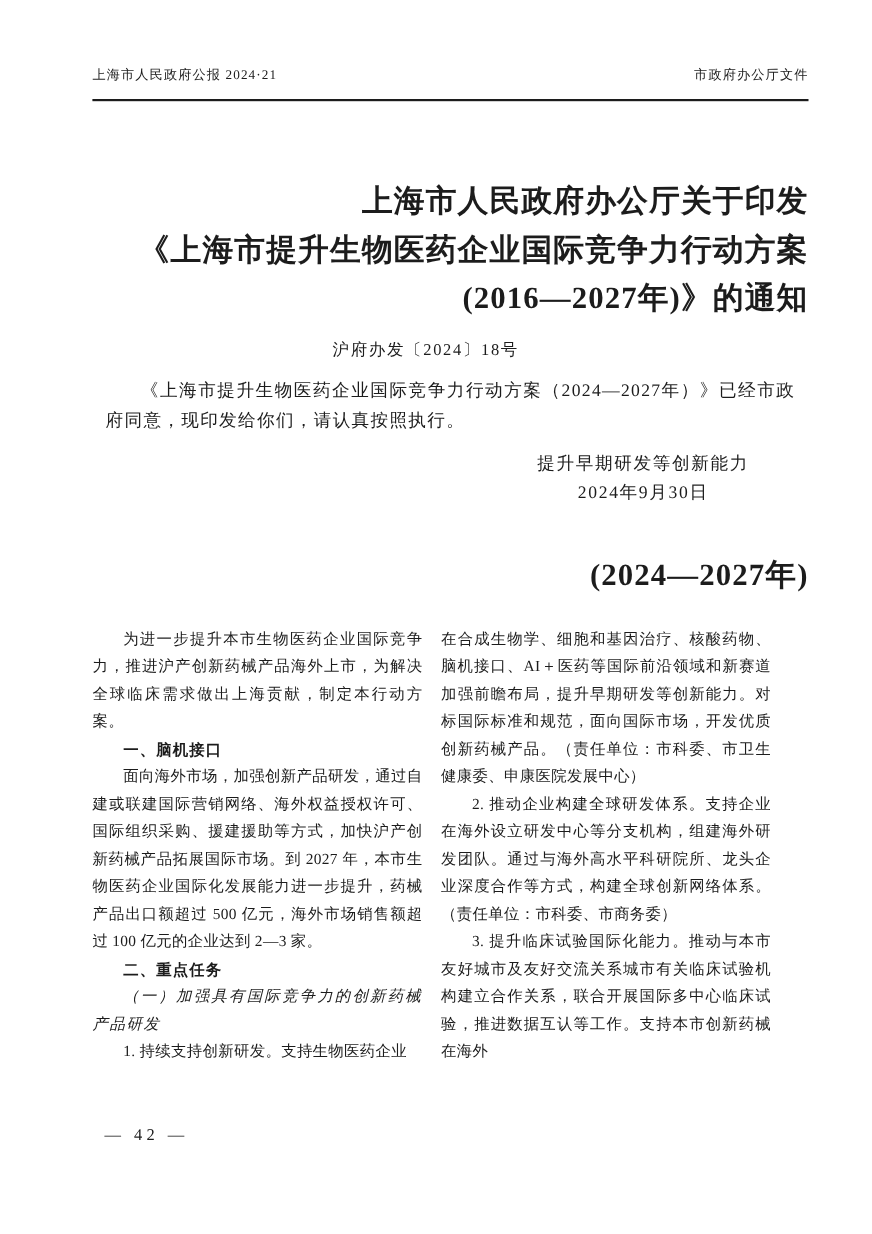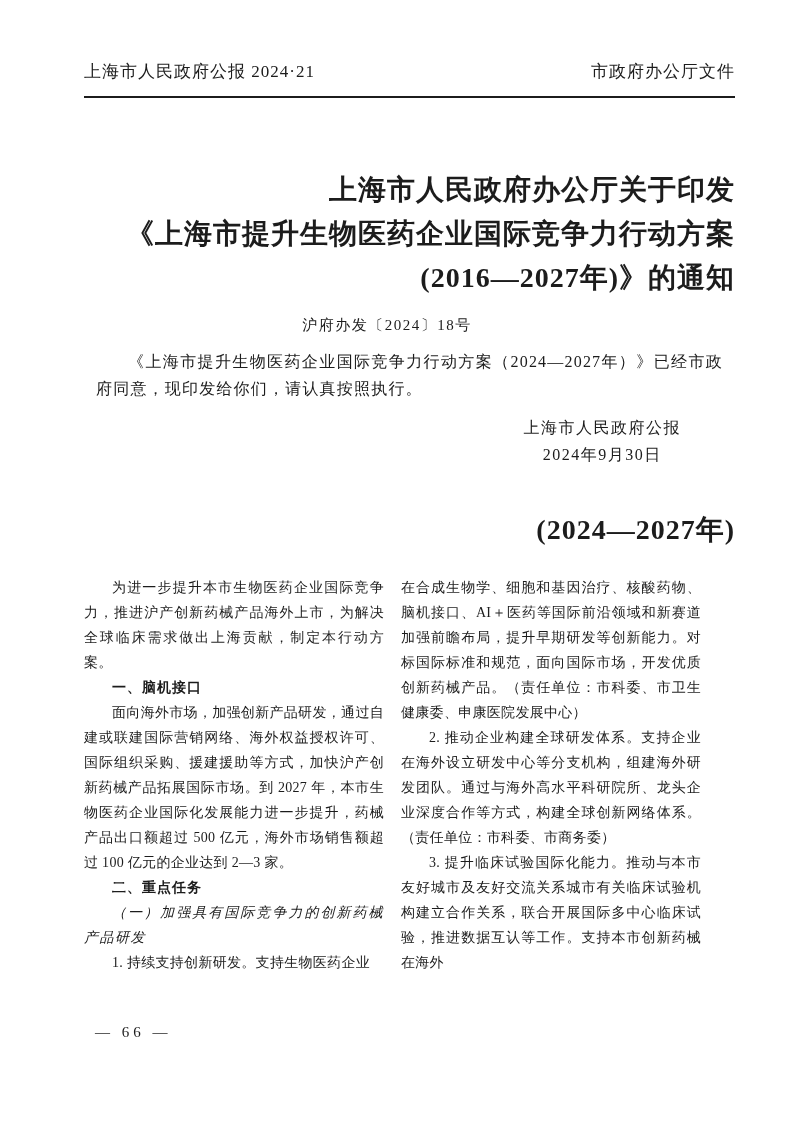--- a/index.html
+++ b/index.html
@@ -16,21 +16,21 @@
     color: #1c1c1c;
   }
   .page {
     padding: 60px 58px 0 84px;
   }
   
   .header {
     display: flex;
     justify-content: space-between;
     align-items: flex-end;
-    font-size: 17px;
+    font-size: 12px;
     letter-spacing: 1px;
     padding-bottom: 13px;
     border-bottom: 2px solid #1c1c1c;
   }
   
   .notice-title {
     margin: 70px 0 0 0;
     text-align: center;
     font-size: 28px;
     font-weight: bold;
@@ -126,21 +126,21 @@
     <span class="tline">《上海市提升生物医药企业国际竞争力行动方案</span>
     <span class="tline">(2016—2027年)》的通知</span>
   </h1>
 
   <div class="doc-number">沪府办发〔2024〕18号</div>
 
 
   <p class="notice-body">《上海市提升生物医药企业国际竞争力行动方案（2024—2027年）》已经市政府同意，现印发给你们，请认真按照执行。</p>
 
   <div class="signature">
-    <div class="sig-name">上海市人民政府公报</div>
+    <div class="sig-name">提升早期研发等创新能力</div>
     <div class="sig-date">2024年9月30日</div>
   </div>
 
   <h2 class="plan-title">
     <span class="tline">(2024—2027年)</span>
   </h2>
 
   <div class="columns">
     <div class="col">
 
@@ -154,13 +154,13 @@
     <div class="col">
 
     <p class="para p-continuation">在合成生物学、细胞和基因治疗、核酸药物、脑机接口、AI＋医药等国际前沿领域和新赛道加强前瞻布局，提升早期研发等创新能力。对标国际标准和规范，面向国际市场，开发优质创新药械产品。（责任单位：市科委、市卫生健康委、申康医院发展中心）</p>
         <p class="para p-body">2. 推动企业构建全球研发体系。支持企业在海外设立研发中心等分支机构，组建海外研发团队。通过与海外高水平科研院所、龙头企业深度合作等方式，构建全球创新网络体系。（责任单位：市科委、市商务委）</p>
         <p class="para p-body">3. 提升临床试验国际化能力。推动与本市友好城市及友好交流关系城市有关临床试验机构建立合作关系，联合开展国际多中心临床试验，推进数据互认等工作。支持本市创新药械在海外</p>
       </div>
   </div>
 
 </div>
 
-<div class="footer">— 66 —</div>
+<div class="footer">— 42 —</div>
 
 </body></html>

